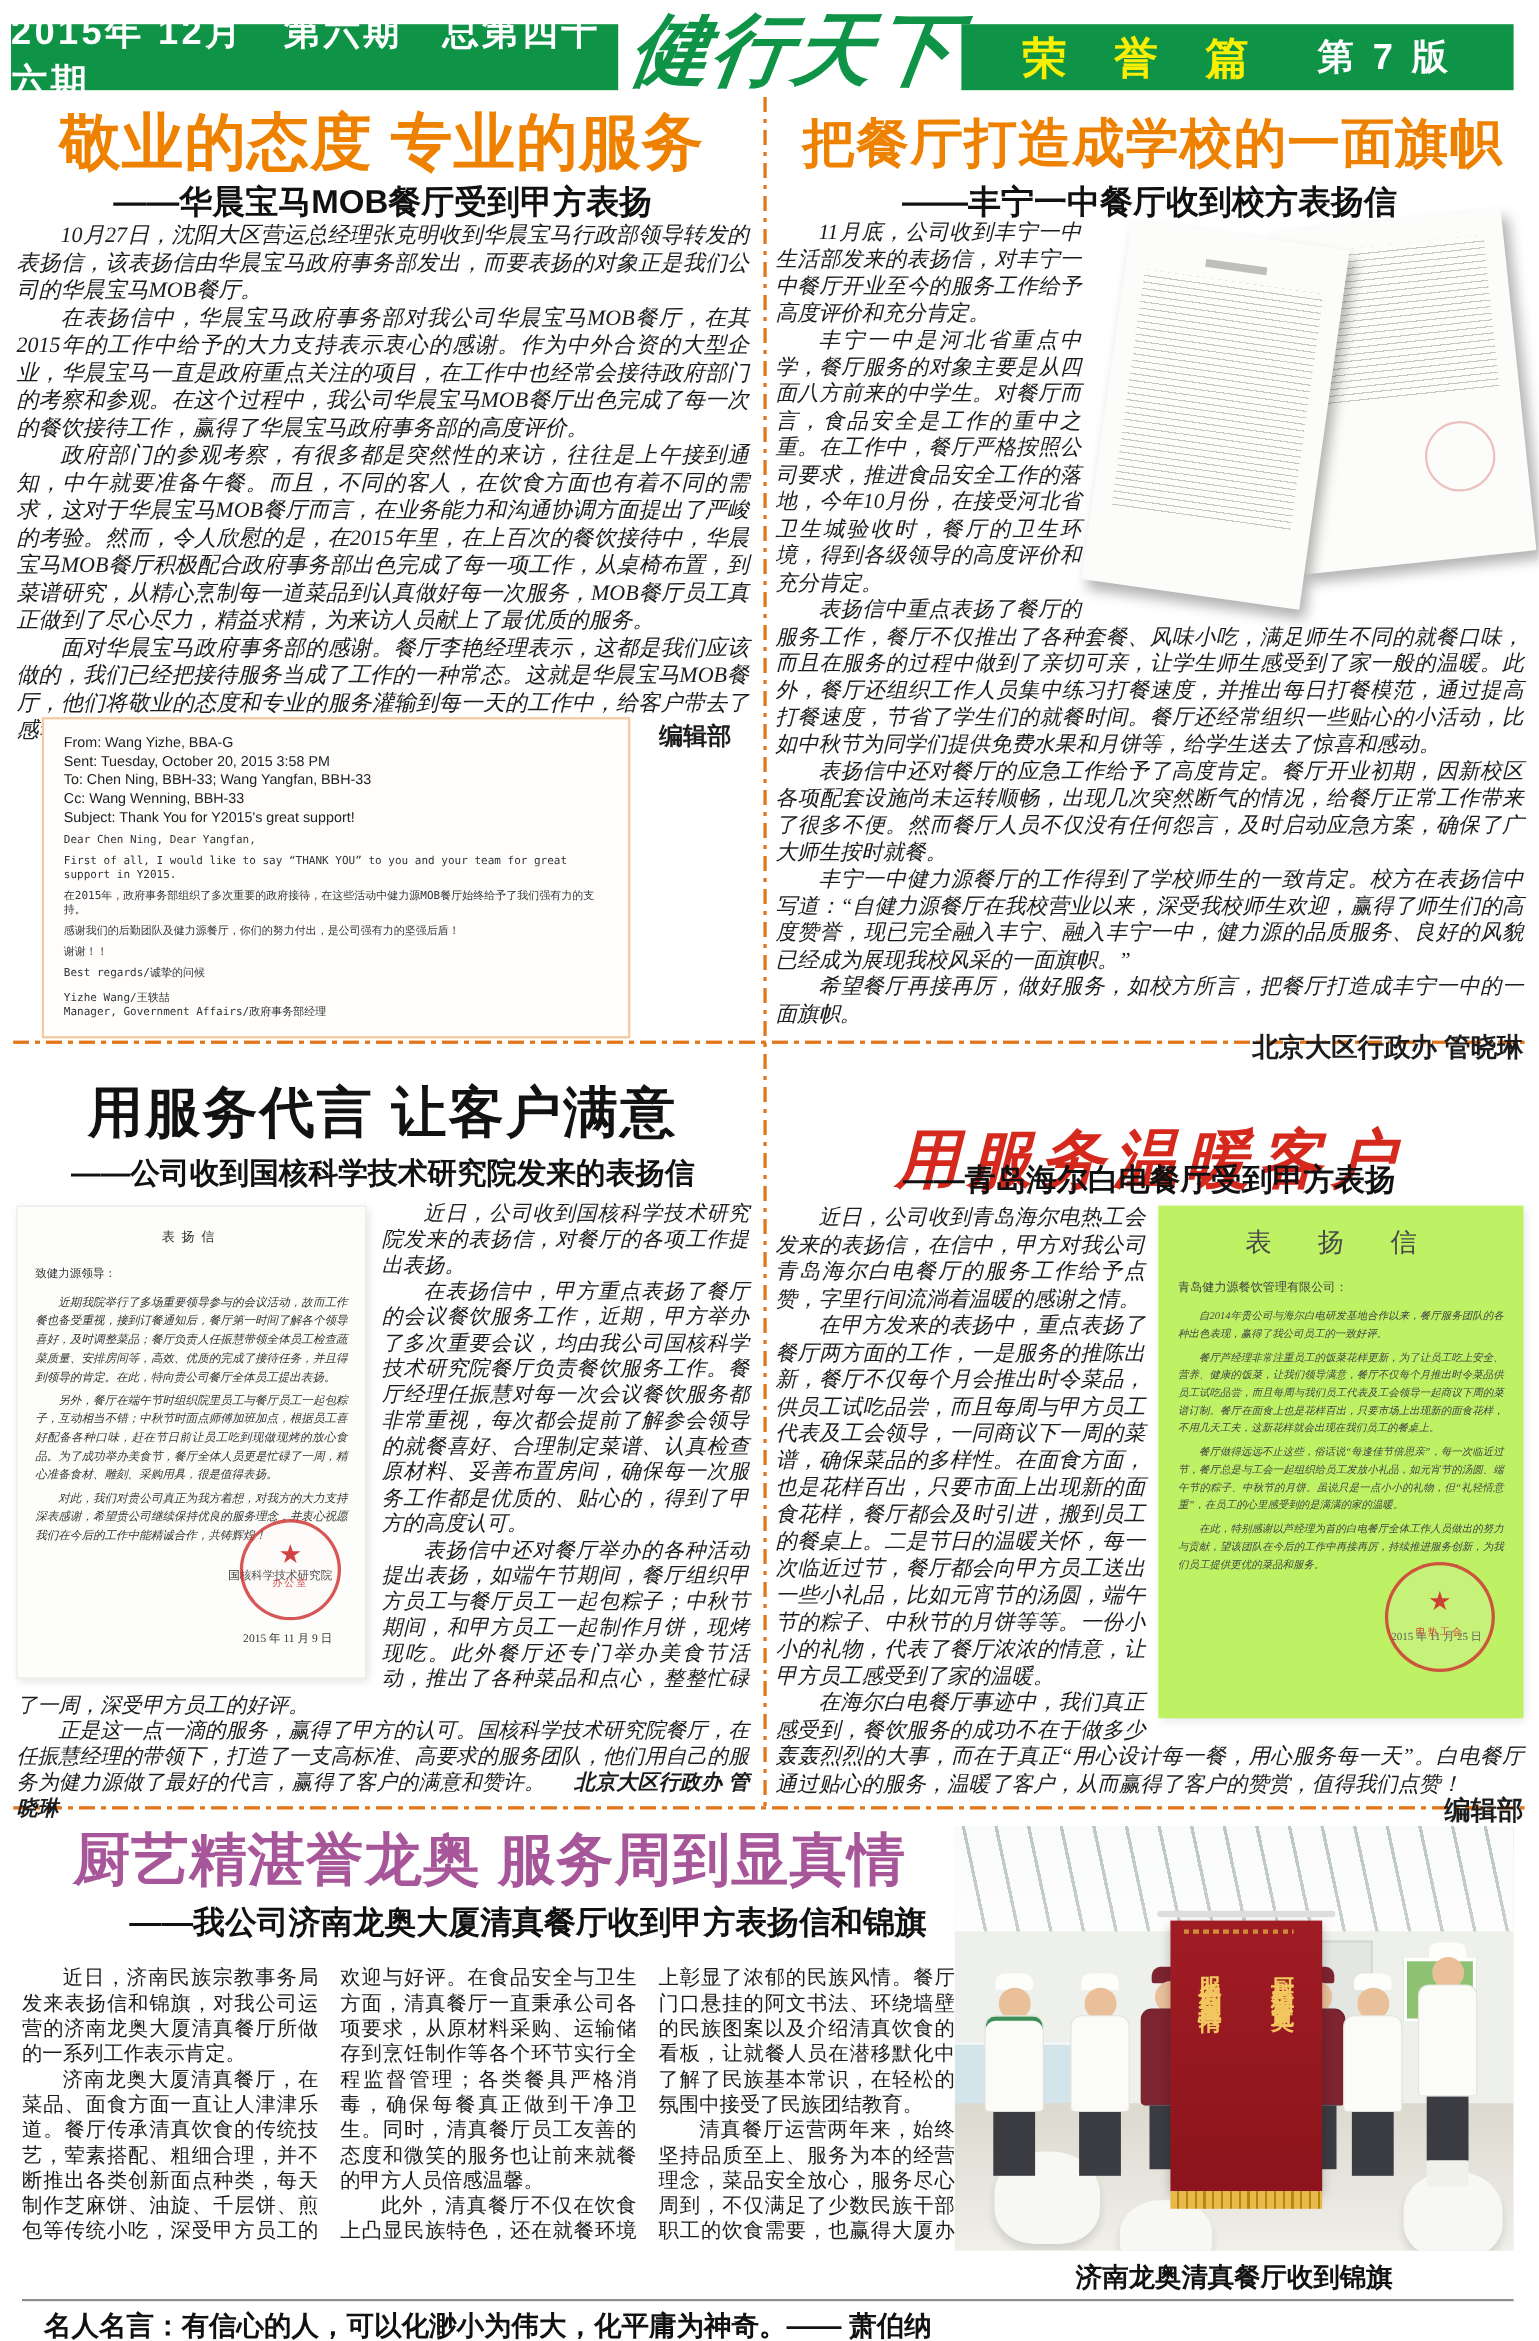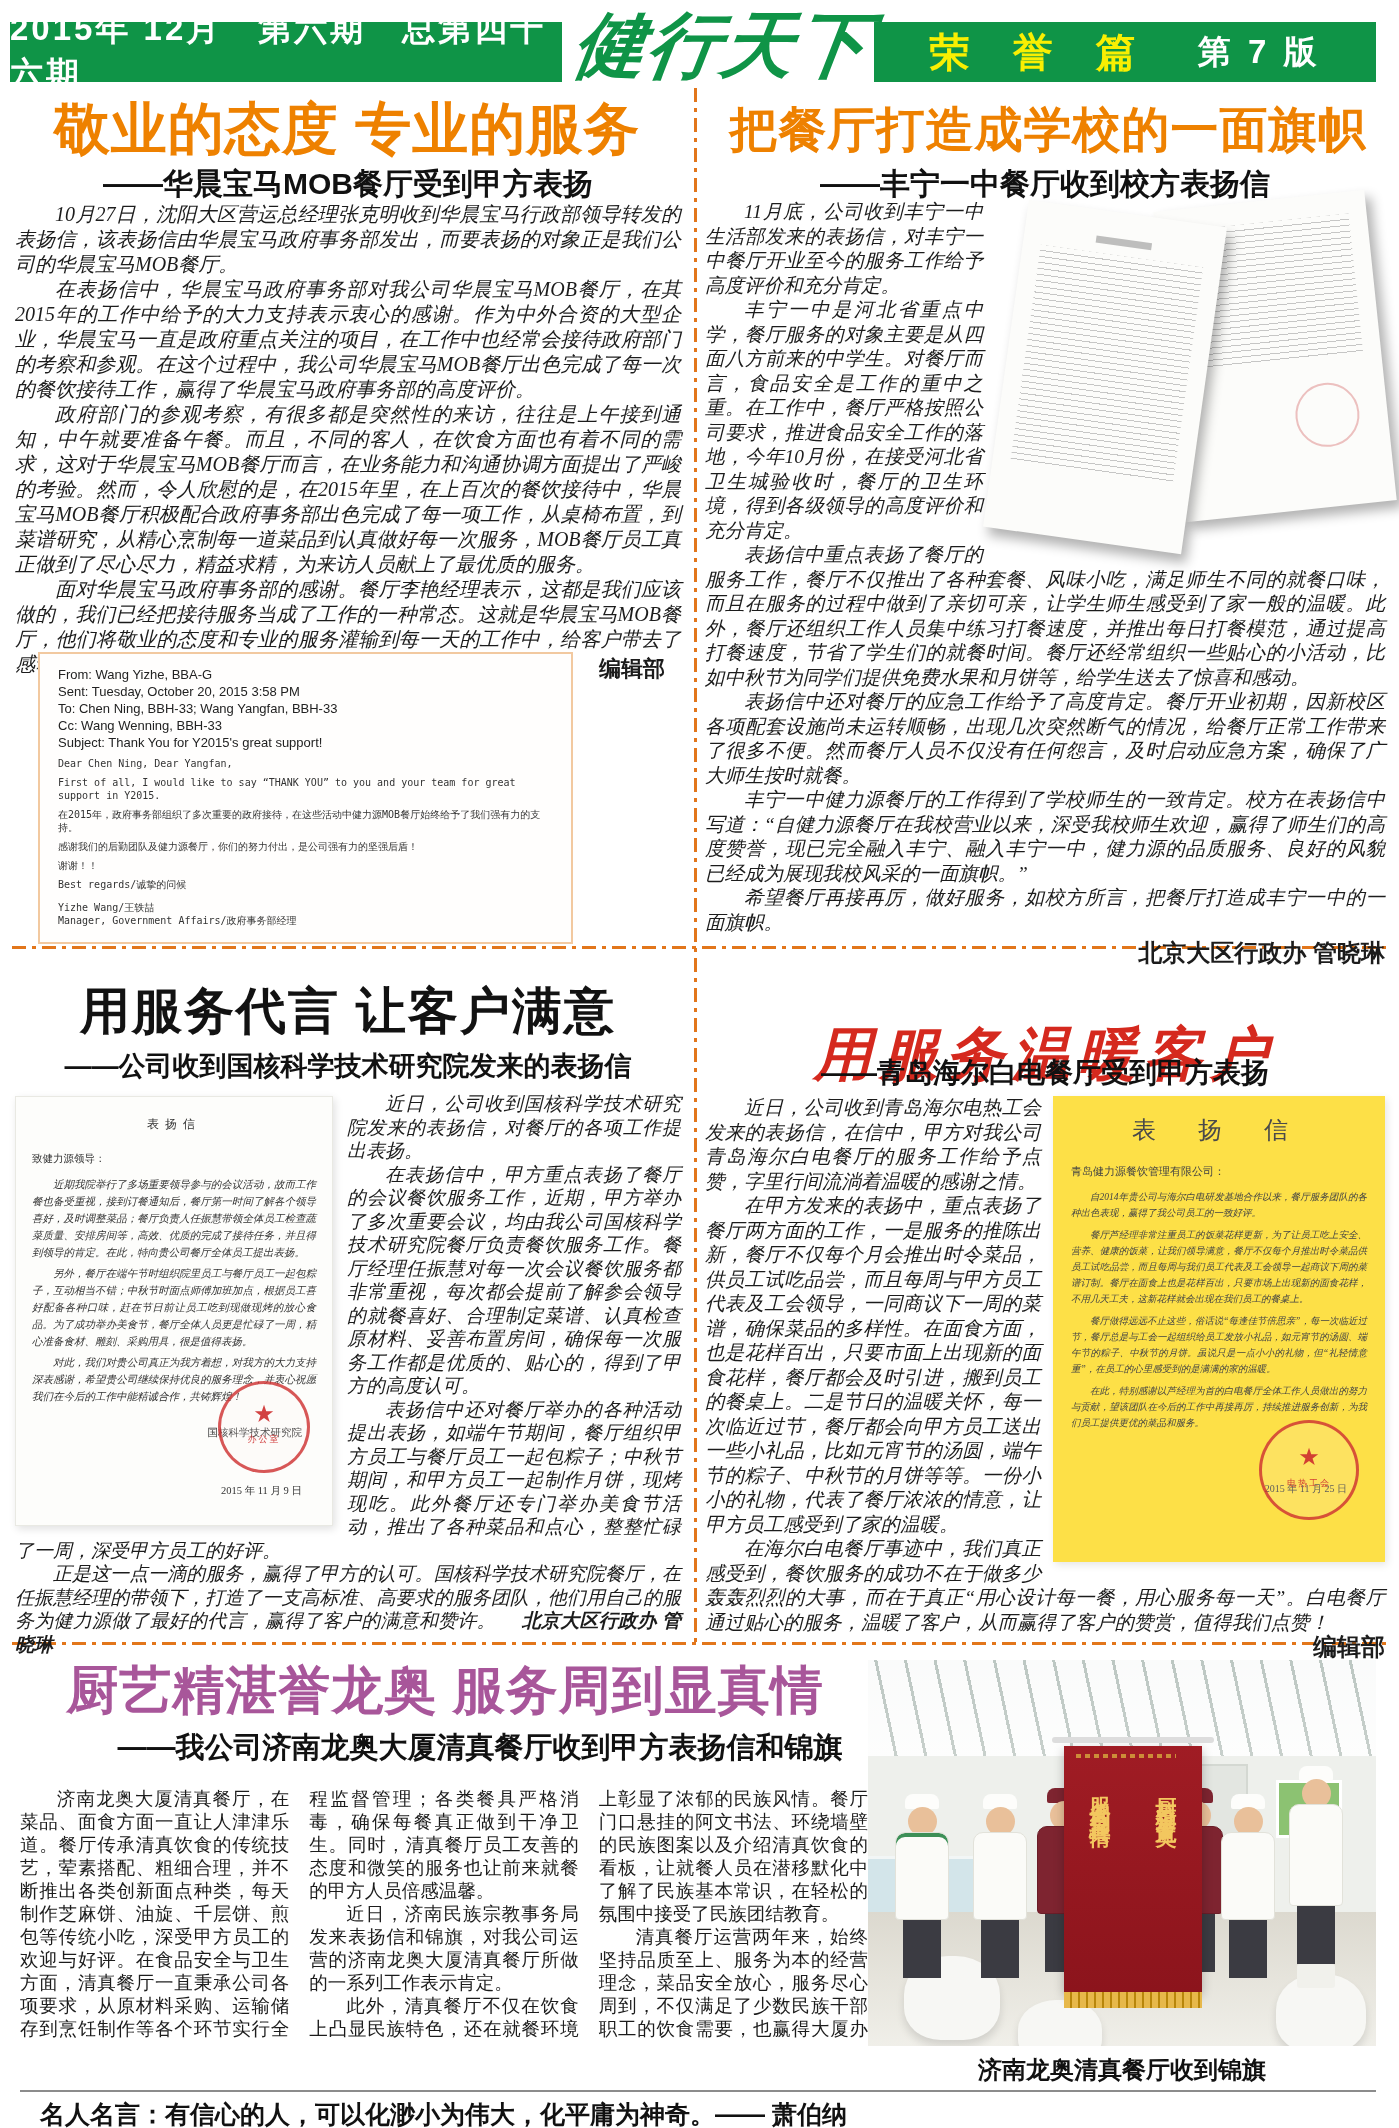--- a/index.html
+++ b/index.html
@@ -81,21 +81,21 @@
   .seal .star { font-size:24px; line-height:24px; }
   .seal .seal-txt { font-size:9px; letter-spacing:2px; margin-top:2px; }
   .byline-inline { font-weight:bold; font-family:"Liberation Sans",sans-serif; margin-left:26px; }
 
   
   .a4-title { position:absolute; left:705px; top:1016px; width:680px; text-align:center;
               font:bold italic 58px "Liberation Serif",serif; color:#d5291e; letter-spacing:8px; }
   .a4-sub   { left:705px; top:1054px; width:680px; font-size:28px; }
   .a4-body  { position:absolute; left:705px; top:1096px; width:680px; font-size:19.5px; line-height:24.5px; }
   .letter-r { float:right; width:332px; height:466px; margin:0 0 6px 12px; position:relative;
-              background:#fde047; border:1px solid #ececе6; box-shadow:2px 3px 8px rgba(0,0,0,.1);
+              background:#bef264; border:1px solid #ececе6; box-shadow:2px 3px 8px rgba(0,0,0,.1);
               padding:22px 18px; color:#444; }
   .letter-r .letter-head { font-size:24px; letter-spacing:18px; color:#4a4a4a; margin-bottom:16px; }
   .letter-r .letter-sal { font-size:11px; }
   .letter-r p { font-size:9.5px; line-height:16px; text-align:justify; text-indent:2em; margin-bottom:6px; }
   .seal-h { right:26px; bottom:42px; width:100px; height:100px; }
   .letter-r .letter-date { margin-top:46px; padding-right:20px; font-size:10px; }
   .a4-byline { text-align:right; font-size:24px; }
 
   
   .a5-title { position:absolute; left:25px; top:1656px; width:840px; text-align:center;
@@ -258,22 +258,22 @@
     </div>
     <p>近日，公司收到青岛海尔电热工会发来的表扬信，在信中，甲方对我公司青岛海尔白电餐厅的服务工作给予点赞，字里行间流淌着温暖的感谢之情。</p>
     <p>在甲方发来的表扬中，重点表扬了餐厅两方面的工作，一是服务的推陈出新，餐厅不仅每个月会推出时令菜品，供员工试吃品尝，而且每周与甲方员工代表及工会领导，一同商议下一周的菜谱，确保菜品的多样性。在面食方面，也是花样百出，只要市面上出现新的面食花样，餐厅都会及时引进，搬到员工的餐桌上。二是节日的温暖关怀，每一次临近过节，餐厅都会向甲方员工送出一些小礼品，比如元宵节的汤圆，端午节的粽子、中秋节的月饼等等。一份小小的礼物，代表了餐厅浓浓的情意，让甲方员工感受到了家的温暖。</p>
     <p>在海尔白电餐厅事迹中，我们真正感受到，餐饮服务的成功不在于做多少轰轰烈烈的大事，而在于真正“用心设计每一餐，用心服务每一天”。白电餐厅通过贴心的服务，温暖了客户，从而赢得了客户的赞赏，值得我们点赞！</p>
     <div class="a4-byline byline">编辑部</div>
   </div>
 
   <div class="a5-title">厨艺精湛誉龙奥  服务周到显真情</div>
   <div class="subtitle a5-sub">——我公司济南龙奥大厦清真餐厅收到甲方表扬信和锦旗</div>
   <div class="a5-cols">
+    <p>近日，济南民族宗教事务局发来表扬信和锦旗，对我公司运营的济南龙奥大厦清真餐厅所做的一系列工作表示肯定。</p>
     <p>济南龙奥大厦清真餐厅，在菜品、面食方面一直让人津津乐道。餐厅传承清真饮食的传统技艺，荤素搭配、粗细合理，并不断推出各类创新面点种类，每天制作芝麻饼、油旋、千层饼、煎包等传统小吃，深受甲方员工的欢迎与好评。在食品安全与卫生方面，清真餐厅一直秉承公司各项要求，从原材料采购、运输储存到烹饪制作等各个环节实行全程监督管理；各类餐具严格消毒，确保每餐真正做到干净卫生。同时，清真餐厅员工友善的态度和微笑的服务也让前来就餐的甲方人员倍感温馨。</p>
-    <p>近日，济南民族宗教事务局发来表扬信和锦旗，对我公司运营的济南龙奥大厦清真餐厅所做的一系列工作表示肯定。</p>
     <p>此外，清真餐厅不仅在饮食上凸显民族特色，还在就餐环境上彰显了浓郁的民族风情。餐厅门口悬挂的阿文书法、环绕墙壁的民族图案以及介绍清真饮食的看板，让就餐人员在潜移默化中了解了民族基本常识，在轻松的氛围中接受了民族团结教育。</p>
     <p>清真餐厅运营两年来，始终坚持品质至上、服务为本的经营理念，菜品安全放心，服务尽心周到，不仅满足了少数民族干部职工的饮食需要，也赢得大厦办公人员的广泛赞誉。希望清真餐厅的工作人员能够再接再厉，为甲方奉献更加优质的服务。</p>
     <div class="a5-byline byline">编辑部</div>
   </div>
 
   <div class="photo">
     <div class="ph-ceiling"></div>
     <div class="ph-wall"></div>
     <div class="ph-panel"></div>
     <div class="ph-poster"></div>

